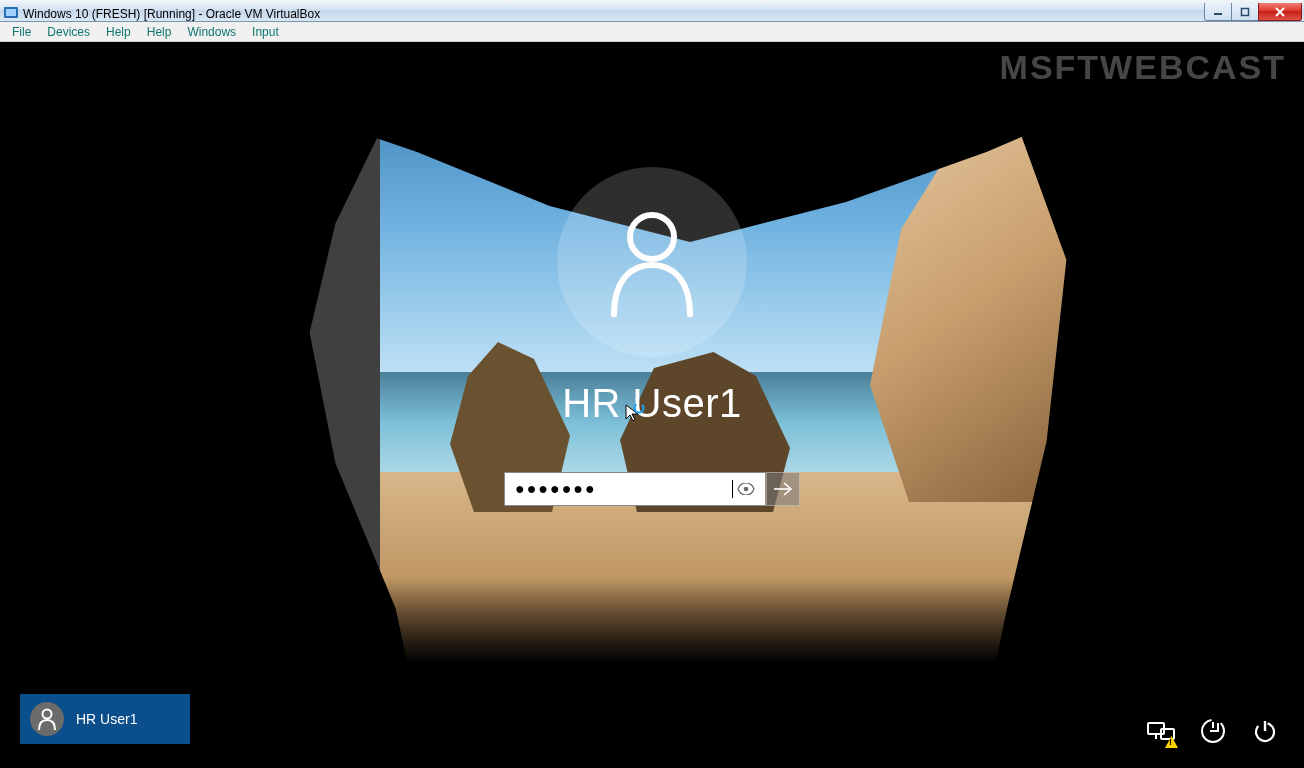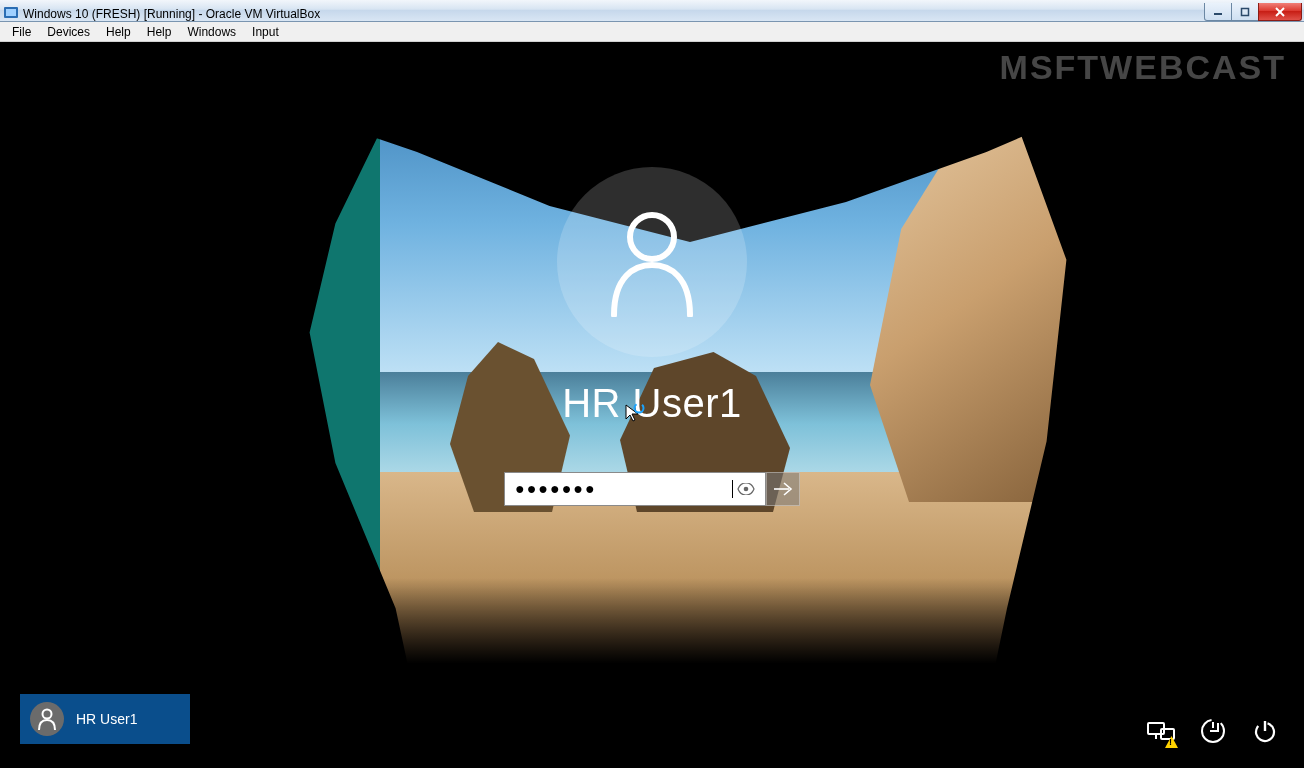--- a/index.html
+++ b/index.html
@@ -40,31 +40,31 @@
     .winbtn.min { border-bottom-left-radius: 3px; }
 
     .vbox-menubar {
       height: 20px;
       background: #f0f0f0;
       border-bottom: 1px solid #d0d0d0;
       display: flex;
       align-items: center;
       font-size: 12px;
       padding-left: 4px;
-      color: #000000;
+      color: #0f766e;
     }
     .vbox-menubar .menu { padding: 2px 8px; }
 
     
     .guest {
       position: relative;
       width: 1304px;
       height: calc(768px - 22px - 20px);
       overflow: hidden;
-      background: #0f766e;
+      background: #404040;
       padding-left: 33px;
     }
 
     
     .bg-sky   { position:absolute; left:380px; top:0;    width:640px; height:330px;
                 background: linear-gradient(to bottom,#2f74ad 0%,#6fb2e0 55%,#bde0f5 100%); }
     .bg-sea   { position:absolute; left:380px; top:330px; width:640px; height:130px;
                 background: linear-gradient(to bottom,#4b7f9a 0%,#7ec1d9 40%,#c7e6ef 100%); }
     .bg-sand  { position:absolute; left:380px; top:430px; width:700px; height:230px;
                 background: linear-gradient(to bottom,#d9b78a 0%,#bb935f 50%,#6d4d2e 100%); }

